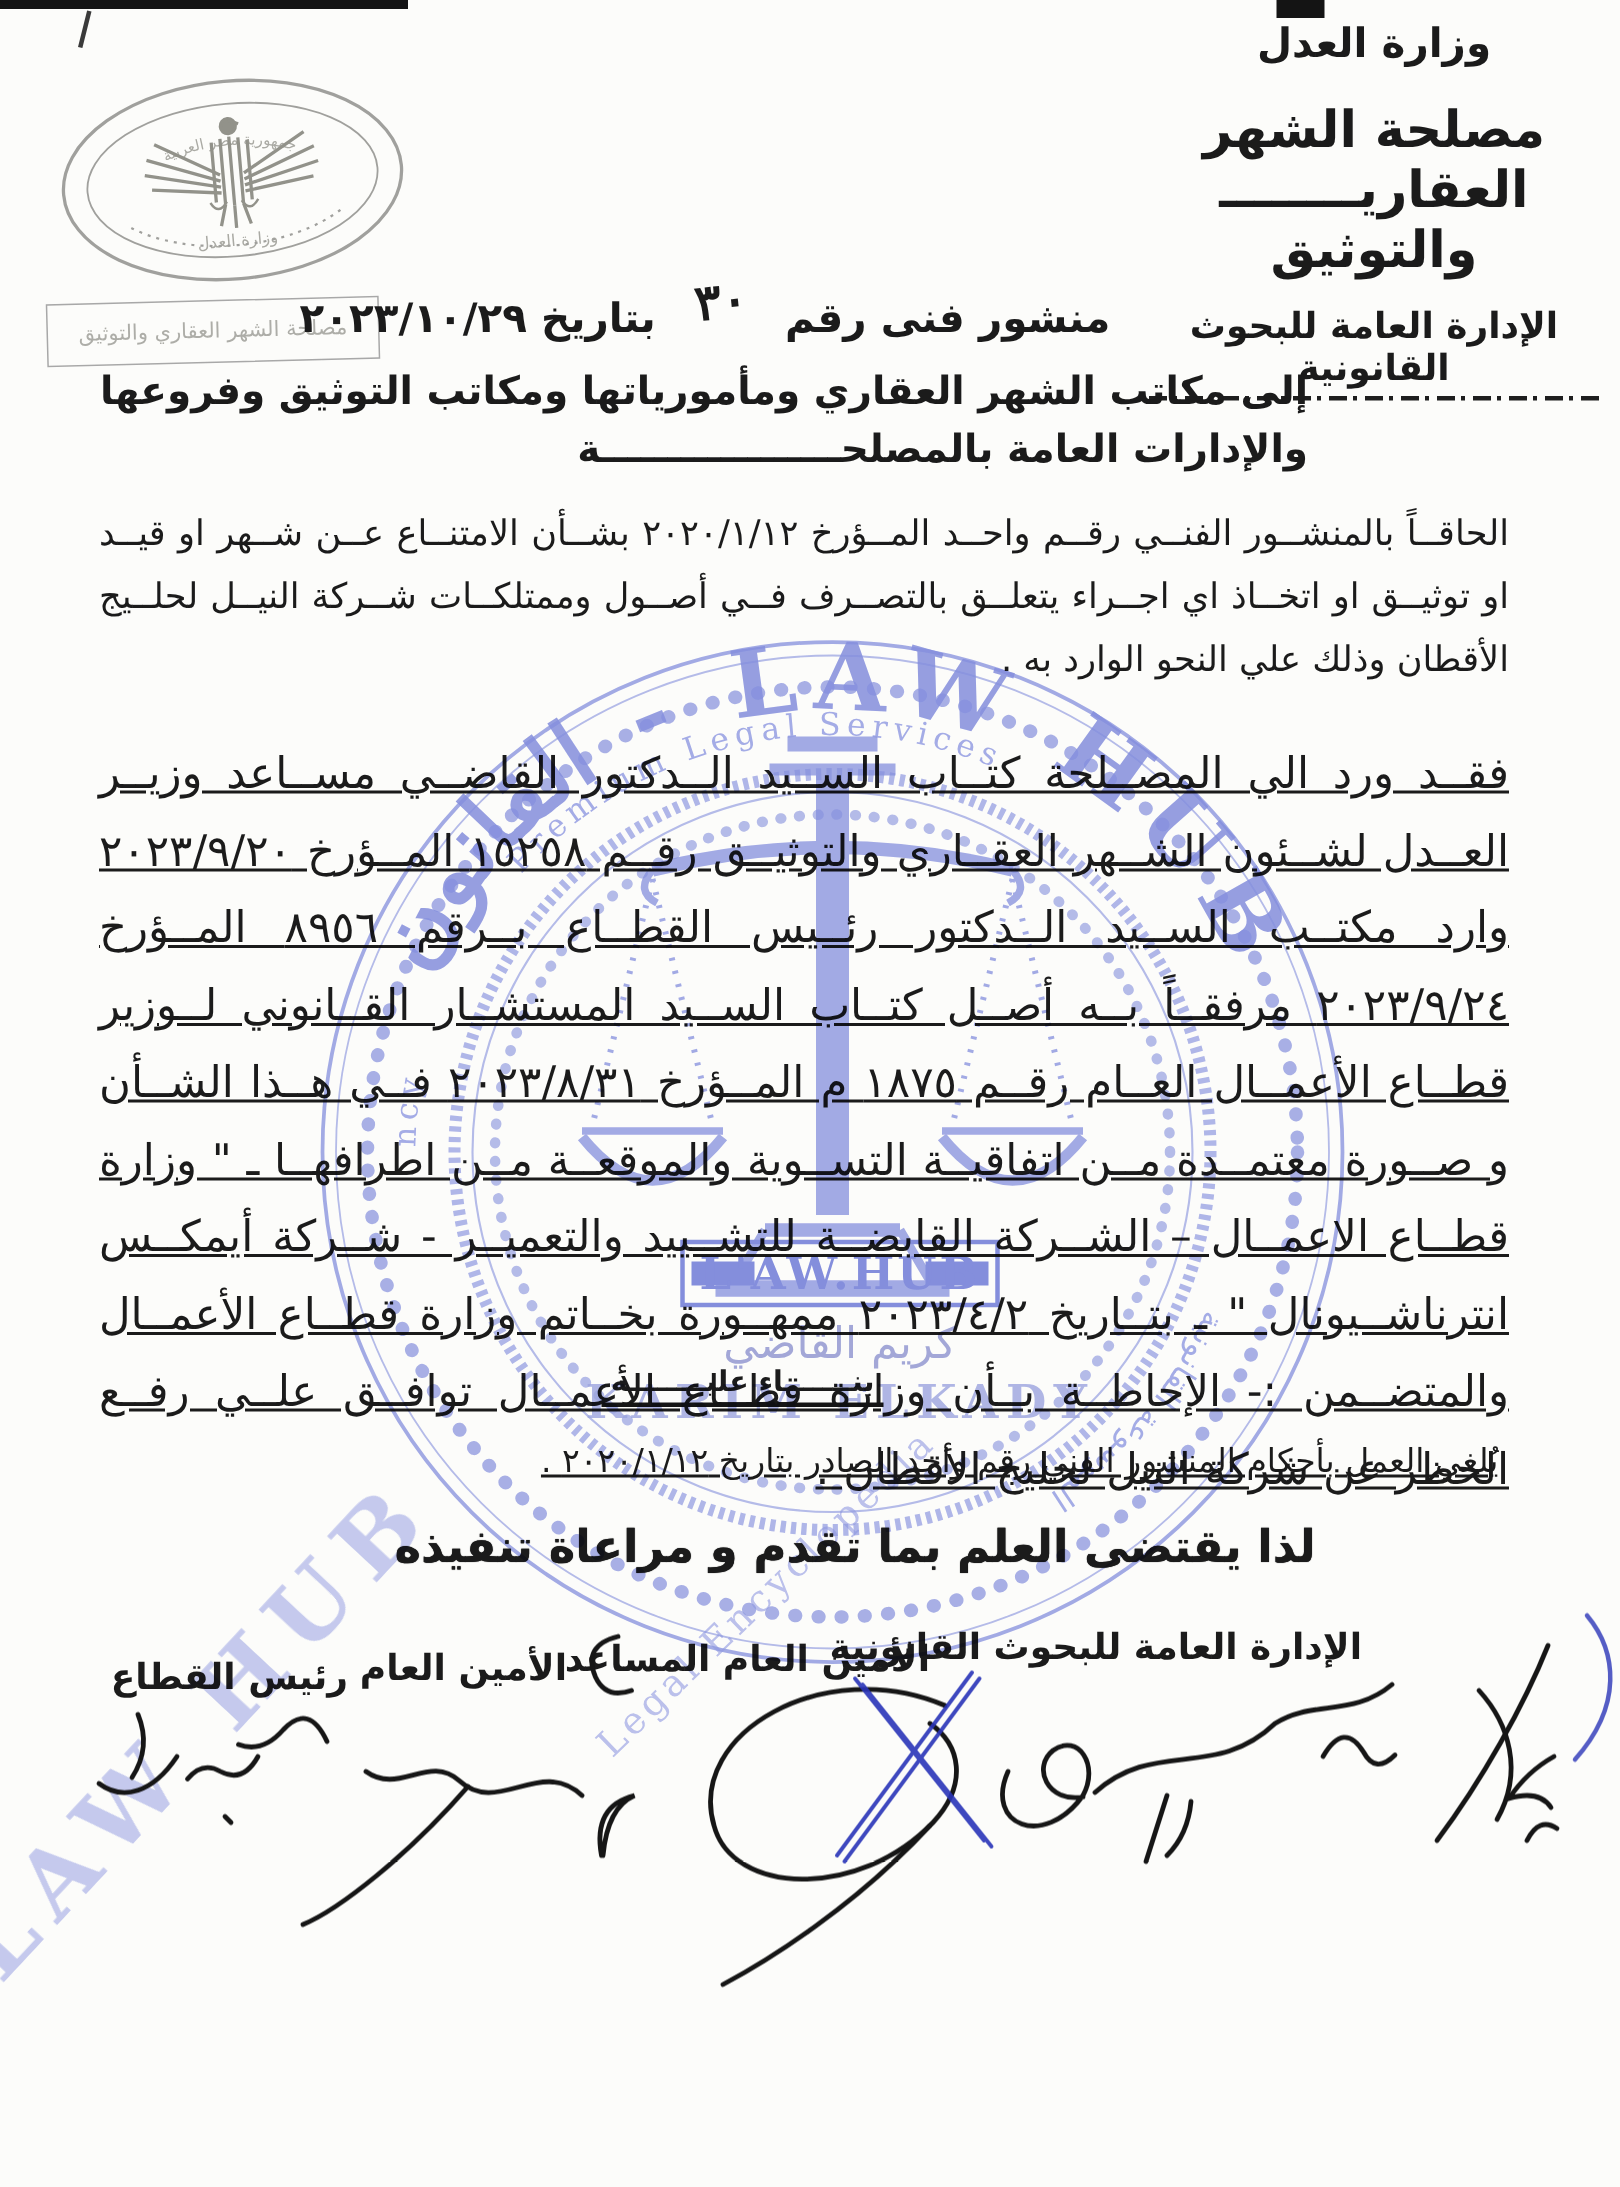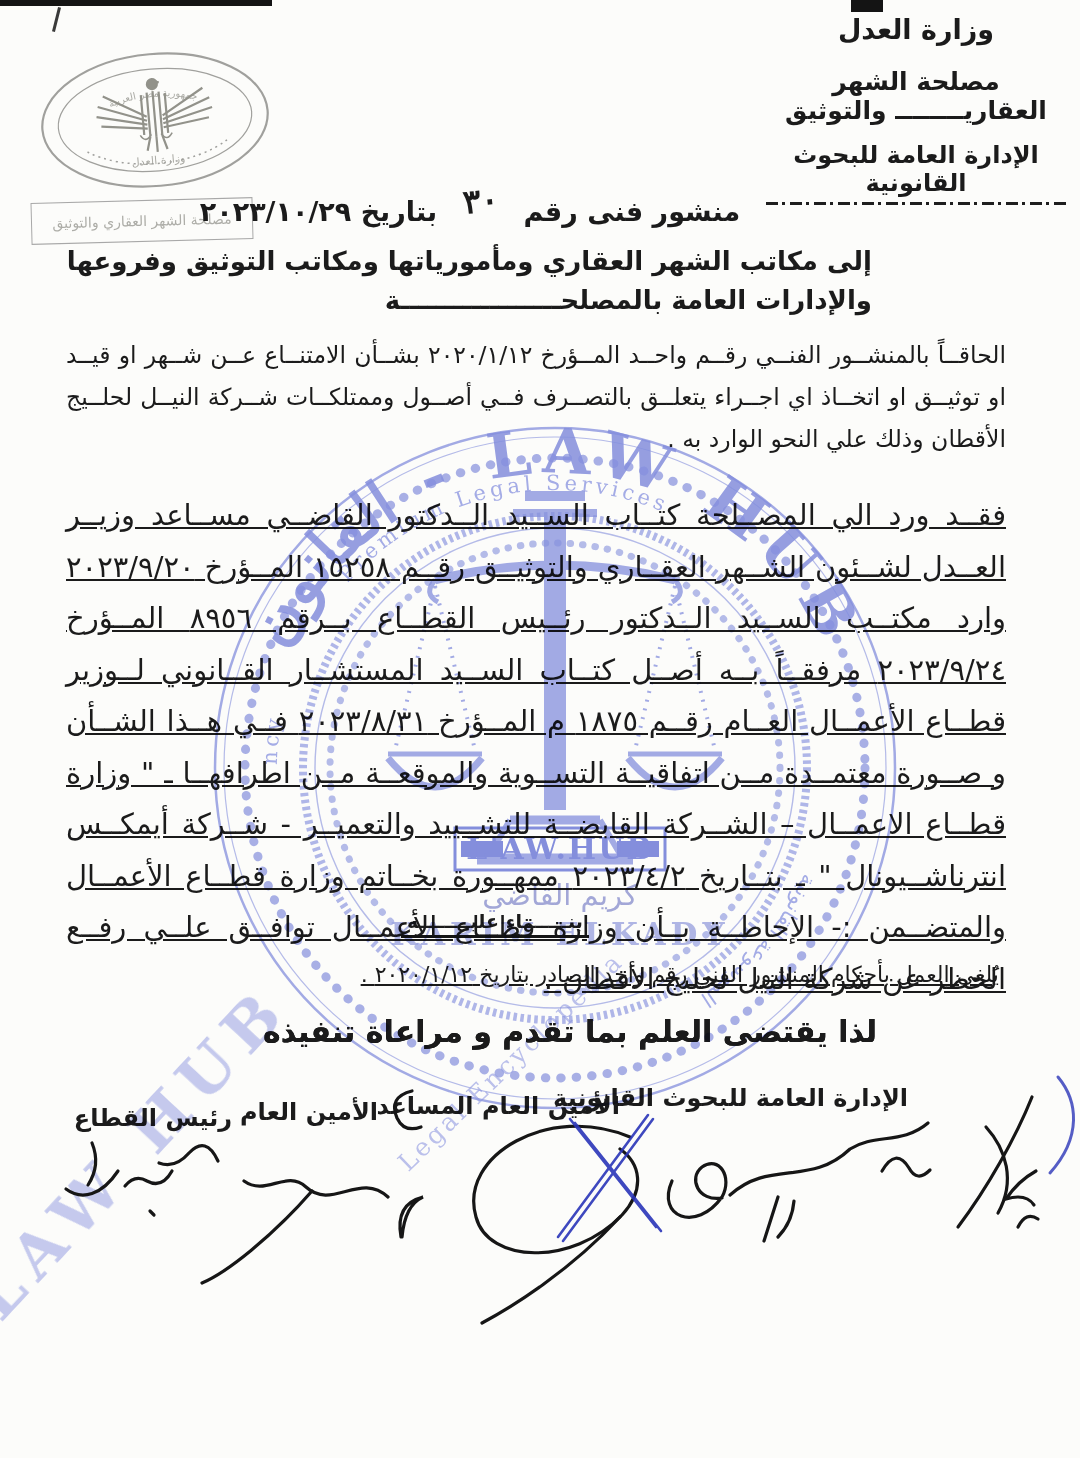--- a/index.html
+++ b/index.html
@@ -9,21 +9,21 @@
     font-family:"DejaVu Sans",sans-serif;
     color:#1b1b1b;direction:rtl;
   }
   
   .art-bar{position:absolute;top:0;left:0;width:272px;height:6px;background:#141414;z-index:10;}
   .art-box{position:absolute;top:0;left:851px;width:32px;height:12px;background:#141414;z-index:10;}
   .art-slash{position:absolute;top:7px;left:55px;width:3px;height:25px;background:#3a3a3a;transform:rotate(14deg);z-index:10;}
   
   .hdr{position:absolute;top:14px;right:14px;width:300px;text-align:center;z-index:2;}
   .hdr .l1{font-size:27px;font-weight:bold;margin-bottom:22px;}
-  .hdr .l2{font-size:25px;font-weight:bold;margin-bottom:16px;}
+  .hdr .l2{font-size:34px;font-weight:bold;margin-bottom:16px;}
   .hdr .l3{font-size:24px;font-weight:bold;display:inline-block;}
   .dashdot{height:3px;margin-top:5px;background:repeating-linear-gradient(90deg,#1e1e1e 0 12px,transparent 12px 16px,#1e1e1e 16px 19px,transparent 19px 24px);}
   
   .emblem{position:absolute;top:38px;left:33px;width:244px;height:160px;z-index:2;opacity:.8;}
   .embox{position:absolute;top:200px;left:31px;width:220px;height:40px;border:1.5px solid #9a9a9a;transform:rotate(-1.5deg);z-index:2;
          display:flex;align-items:center;justify-content:center;font-size:14px;color:#a0a09a;letter-spacing:1px;opacity:.85;}
   
   .title{position:absolute;top:190px;left:90px;width:760px;text-align:center;font-size:27px;font-weight:bold;z-index:2;white-space:nowrap;}
   .title .num{display:inline-block;font-size:33px;transform:translateY(-9px) rotate(-6deg);padding:0 16px;font-family:"DejaVu Serif",serif;}
   .addr{position:absolute;top:246px;right:208px;text-align:right;z-index:2;}

